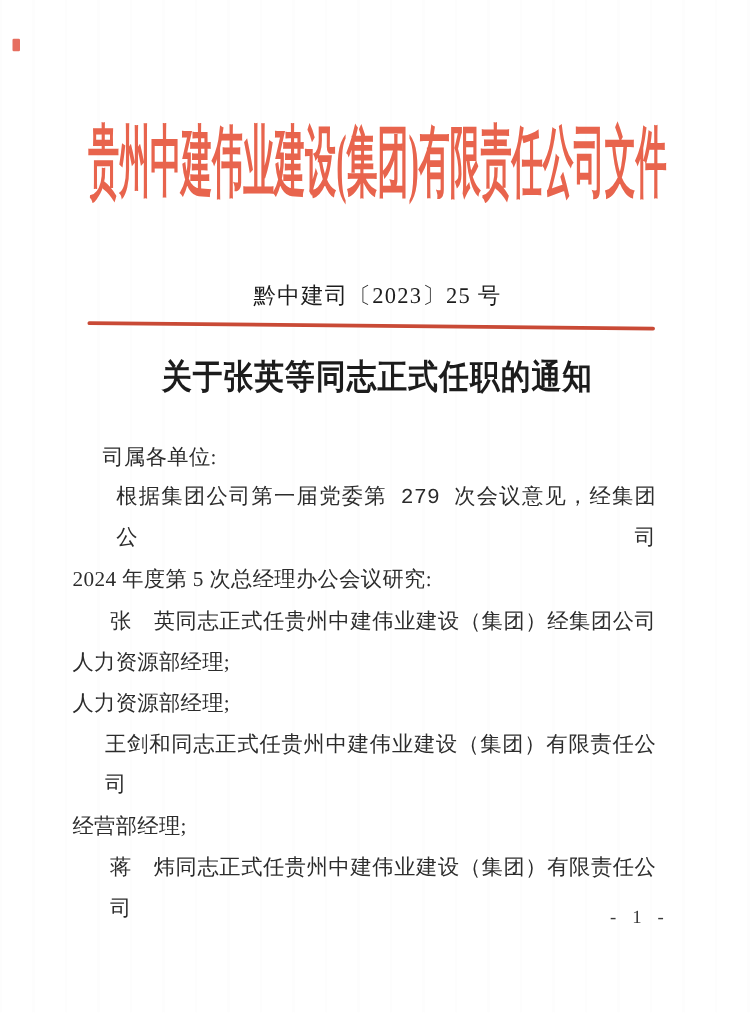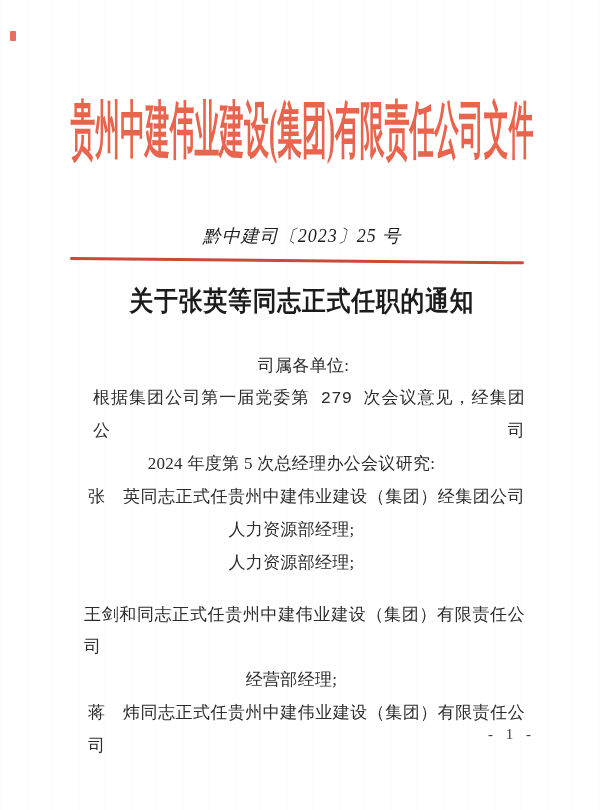--- a/index.html
+++ b/index.html
@@ -42,21 +42,20 @@
 
   .doc-no {
     position: absolute;
     top: 224px;
     left: 0; right: 0;
     text-align: center;
     font-size: 18px;
     line-height: 24px;
     color: #1d1d1d;
     letter-spacing: 1px;
-    font-style: italic;
   }
 
   .red-line {
     position: absolute;
     top: 257px;
     left: 70px;
     width: 454px;
     height: 3px;
     background: #c94a36;
     border-radius: 2px;
@@ -81,24 +80,24 @@
   .body-block {
     position: absolute;
     top: 350px;
     left: 58px;
     width: 467px;
     font-size: 17px;
     line-height: 32.8px;
     color: #2c2c2c;
     letter-spacing: 0.3px;
   }
-  .line          { text-align: center; }
+  .line          { text-align: left; }
   .line.full     { text-align: justify; text-align-last: justify; }
   .pl24 { padding-left: 24px; }
-  .pl26 { padding-left: 26px; margin-top: 19px; }
+  .pl26 { padding-left: 26px; }
   .pl30 { padding-left: 30px; }
   .pl35 { padding-left: 35px; font-family: Liberation Mono, monospace; }
 
   .footer-page-no {
     position: absolute;
     top: 724px;
     left: 488px;
     font-size: 15px;
     line-height: 20px;
     letter-spacing: 3px;

